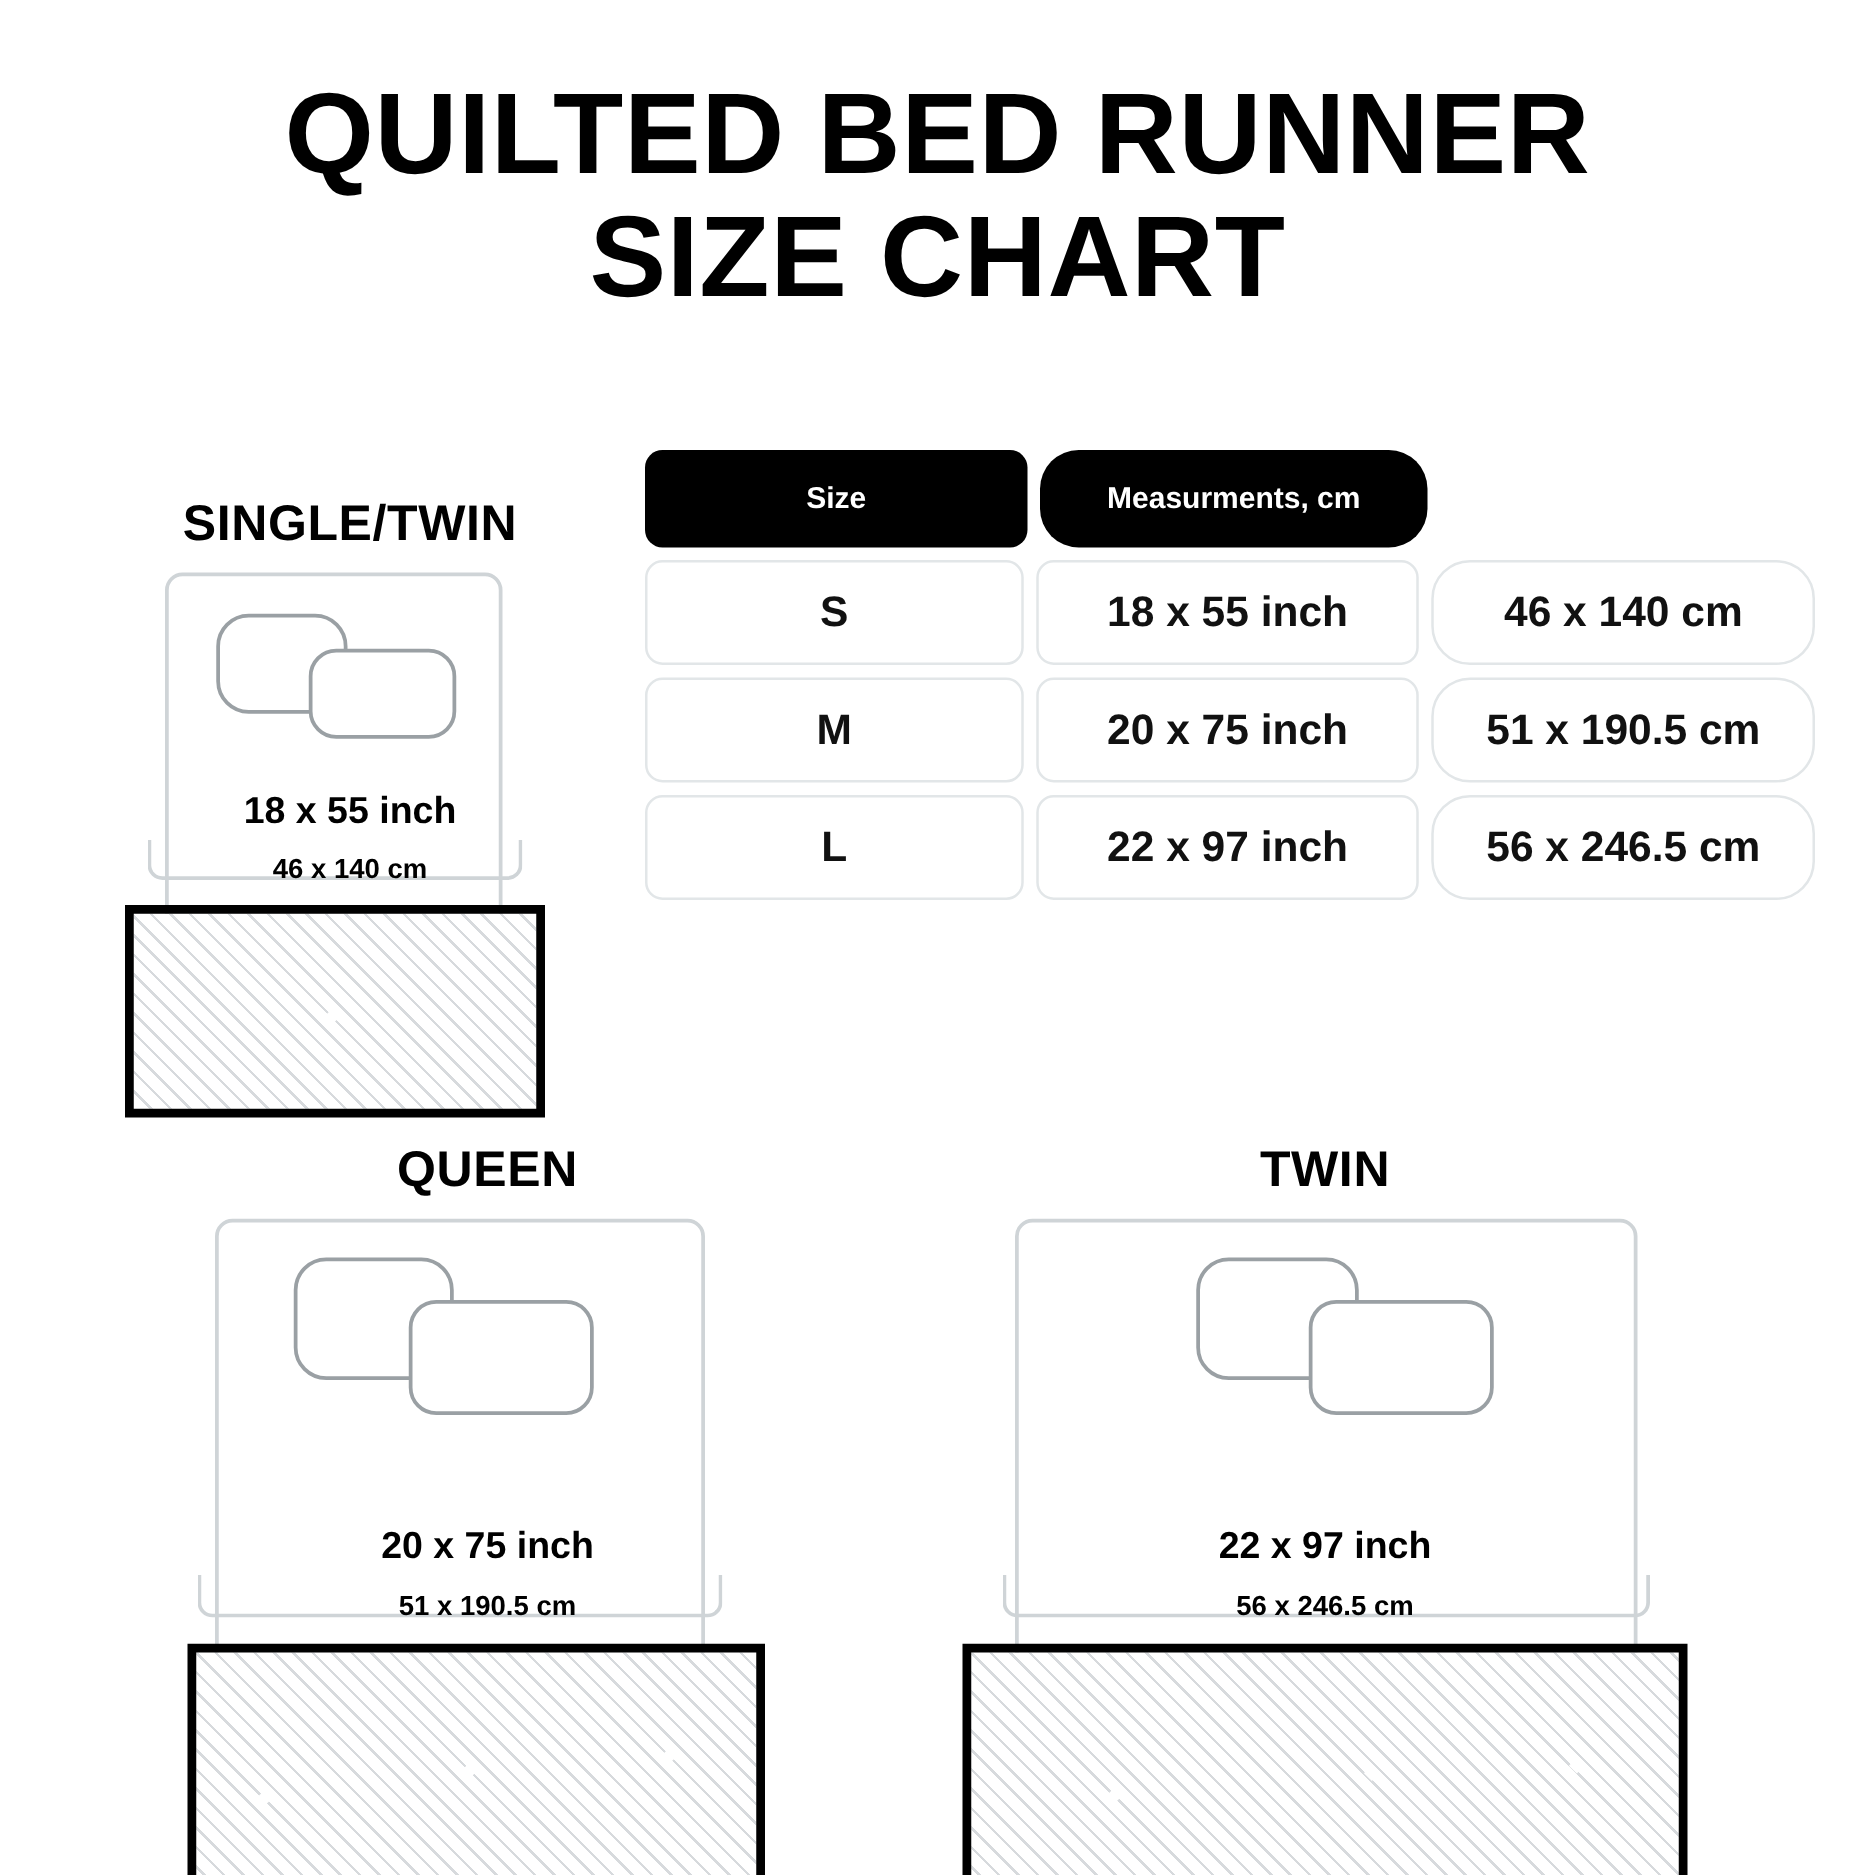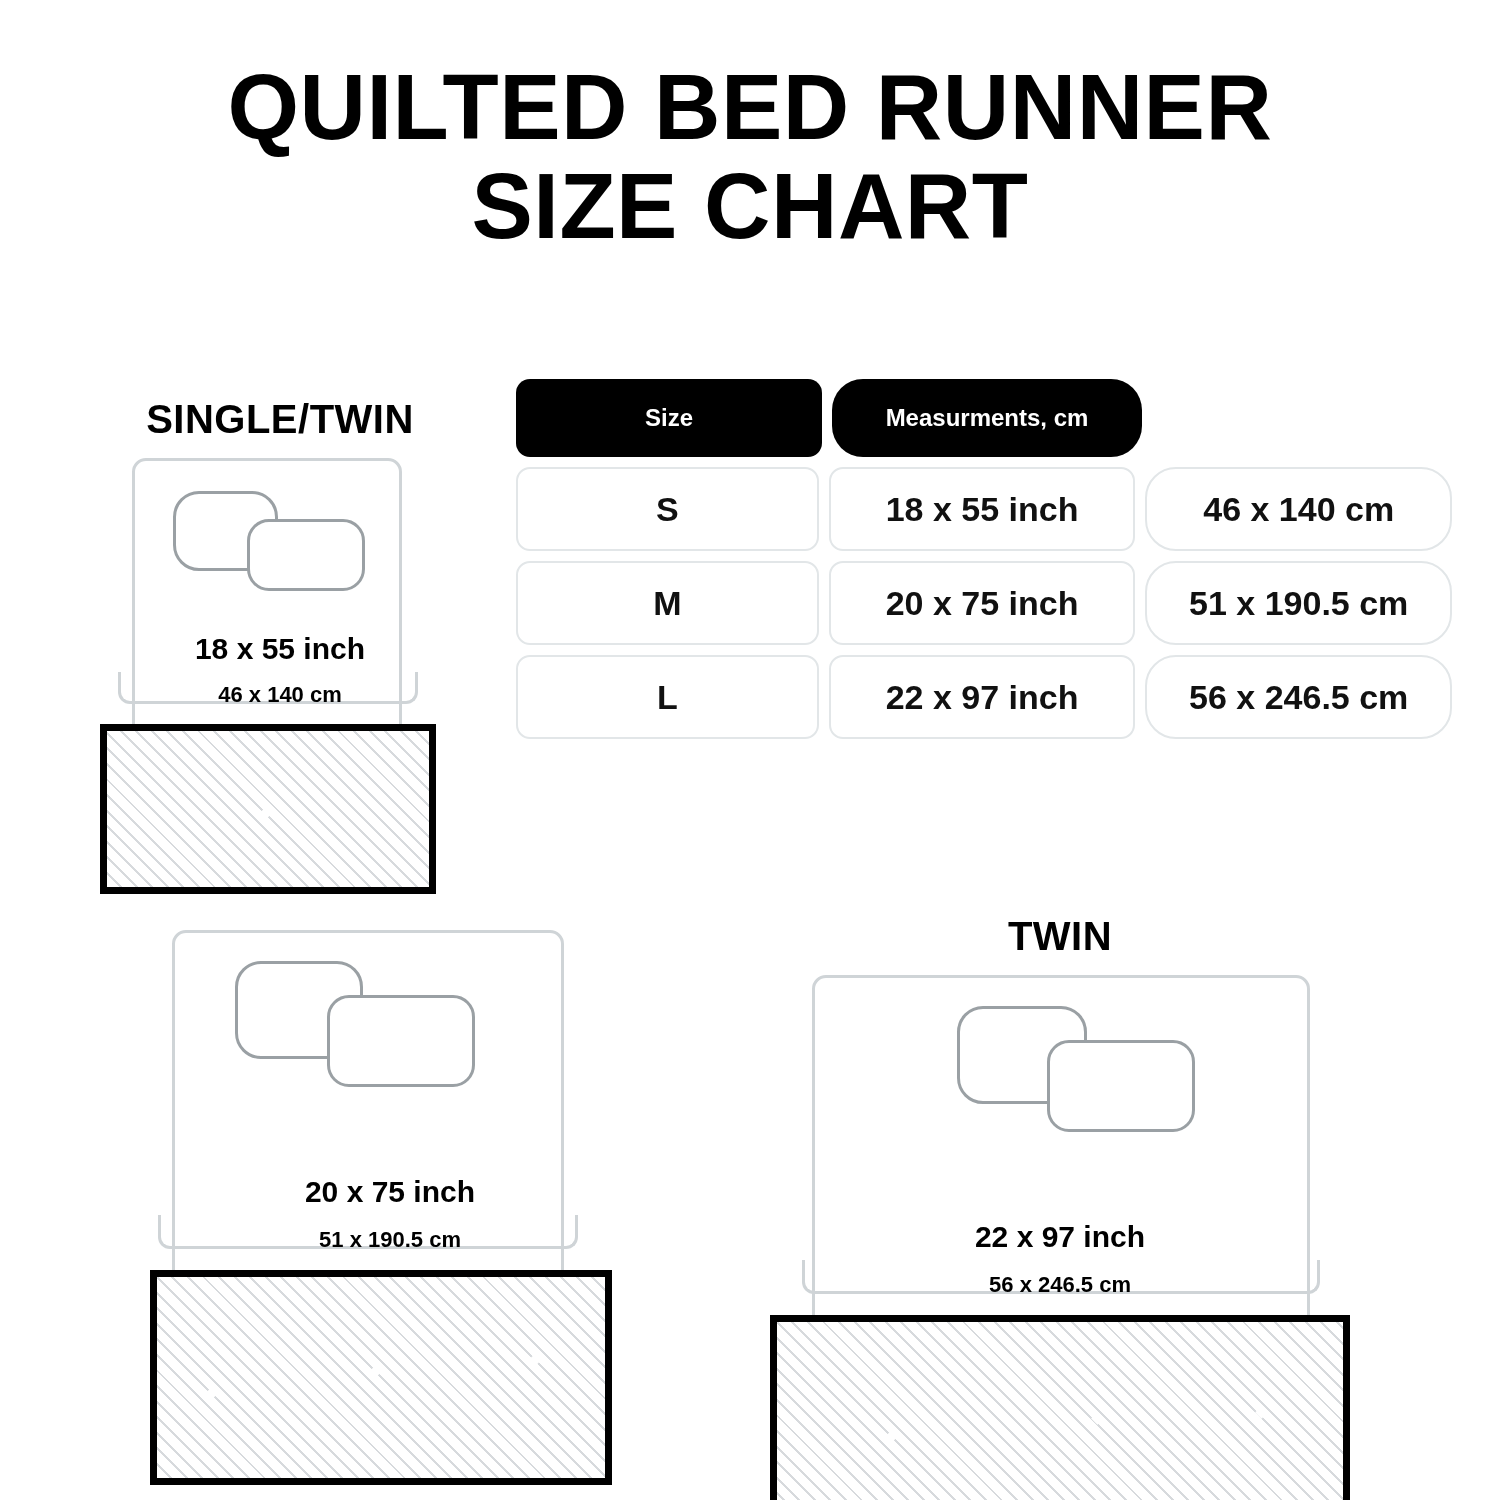--- a/index.html
+++ b/index.html
@@ -28,21 +28,21 @@
     font-size: 92px;
     font-weight: bold;
     letter-spacing: 0.5px;
     line-height: 1.08;
   }
 
   
   .size-table {
     position: absolute;
     left: 516px;
-    top: 379px;
+    top: 360px;
     width: 936px;
   }
   .table-row {
     display: flex;
     gap: 10px;
     margin-bottom: 10px;
   }
   .cell {
     box-sizing: border-box;
     display: flex;
@@ -188,20 +188,21 @@
     <div class="dim-cm" style="left:0; top:224px;">46 x 140 cm</div>
 
     <div class="runner" style="left:0px; top:266px; width:336px; height:170px;">
       <div class="runner-dot" style="left:154px; top:78px;"></div>
     </div>
 
   </div>
 </div>
 
 <div class="bed-block" style="left:150px; top:885px; width:480px;">
+  <div class="bed-label">QUEEN</div>
 
   <div style="position:relative; width:480px; height:560px; margin-top:16px;">
 
     <div class="mattress" style="left:22px; top:0; width:392px; height:495px; position:absolute;">
       <div class="pillow back" style="left:60px; top:28px; width:128px; height:98px;"></div>
       <div class="pillow" style="left:152px; top:62px; width:148px; height:92px;"></div>
     </div>
 
     <div class="bracket" style="left:8px; top:285px; width:420px; height:34px;"></div>
 

